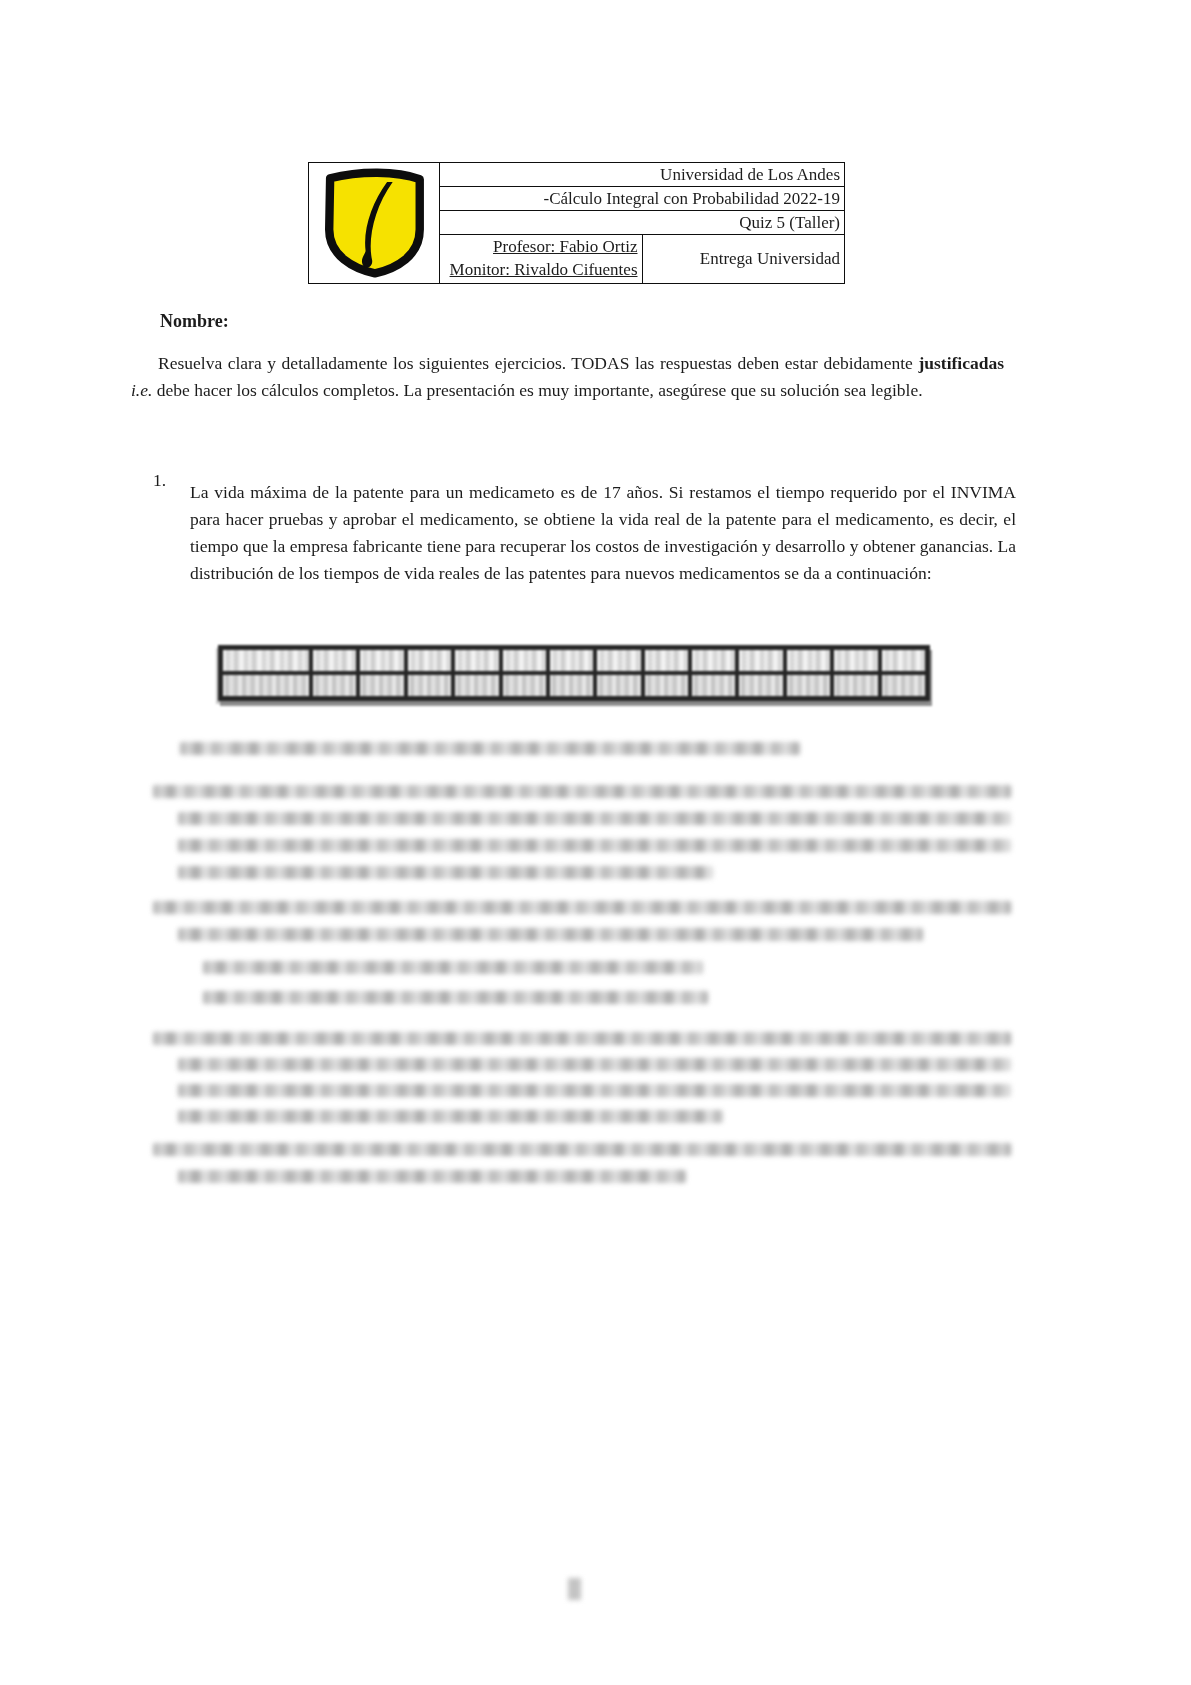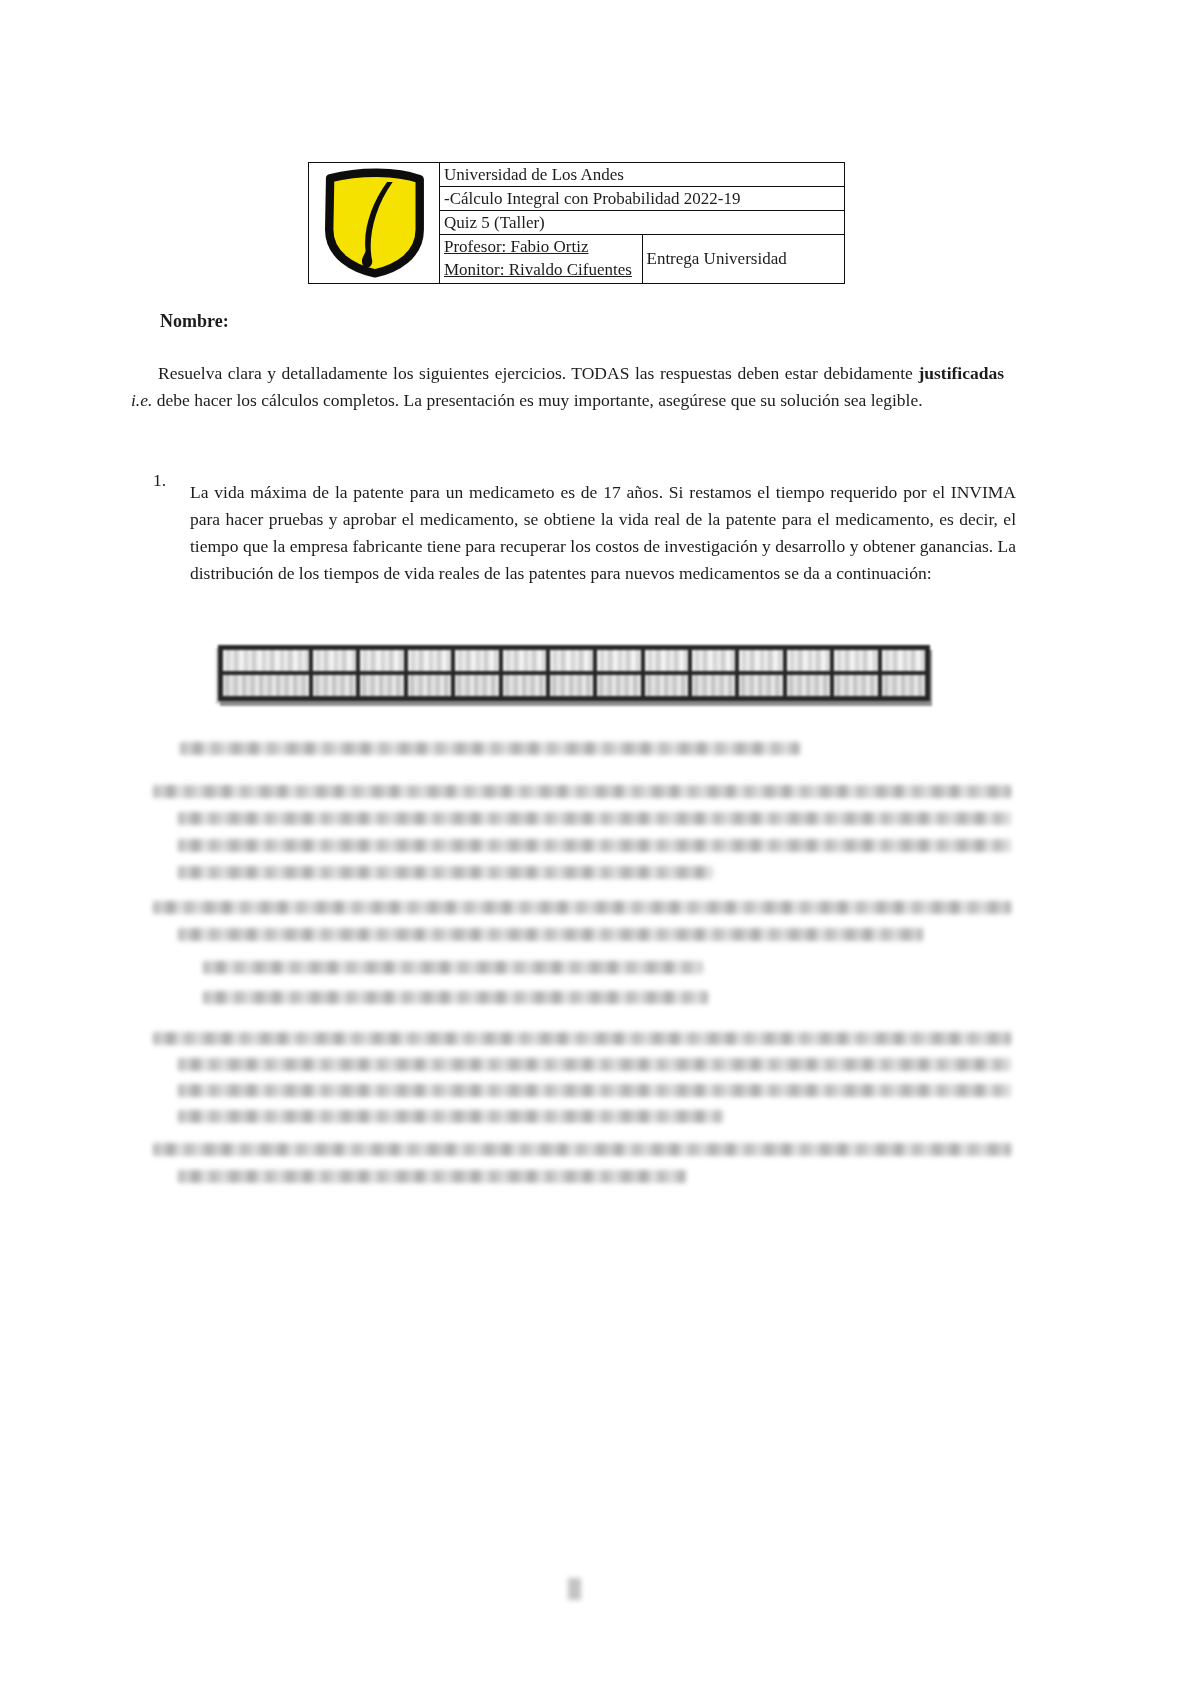--- a/index.html
+++ b/index.html
@@ -16,39 +16,39 @@
   
   table.hdr{
     position:absolute;left:308px;top:162px;
     width:537px;height:120px;
     border-collapse:collapse;
     font-size:17px;
     table-layout:fixed;
   }
   table.hdr td{
     border:1.6px solid #0e0e0e;
-    text-align:left;
+    text-align:right;
     vertical-align:middle;
     padding:1px 4px;
     background:#fff;
   }
   td.logo-cell{width:122px;padding:2px;}
   td.staff{width:242px;text-align:center;line-height:1.35;text-decoration:underline;}
   td.delivery-cell{width:173px;}
   .hdr-row{height:24px;}
   .hdr-row-last{height:48px;}
   .logo-svg{display:block;margin:0 auto;}
 
   
   .nombre{
     position:absolute;left:160px;top:311px;
     font-weight:bold;font-size:18px;
   }
   .instr{
-    position:absolute;left:131px;top:360px;width:873px;
+    position:absolute;left:131px;top:350px;width:873px;
     margin:0;font-size:17.5px;line-height:27px;
     text-align:justify;text-indent:27px;
   }
   .item1-num{
     position:absolute;left:153px;top:467px;
     font-size:17.5px;line-height:27px;
   }
   .item1-text{
     position:absolute;left:178px;top:467px;width:826px;
     margin:12px;font-size:17.5px;line-height:27px;

